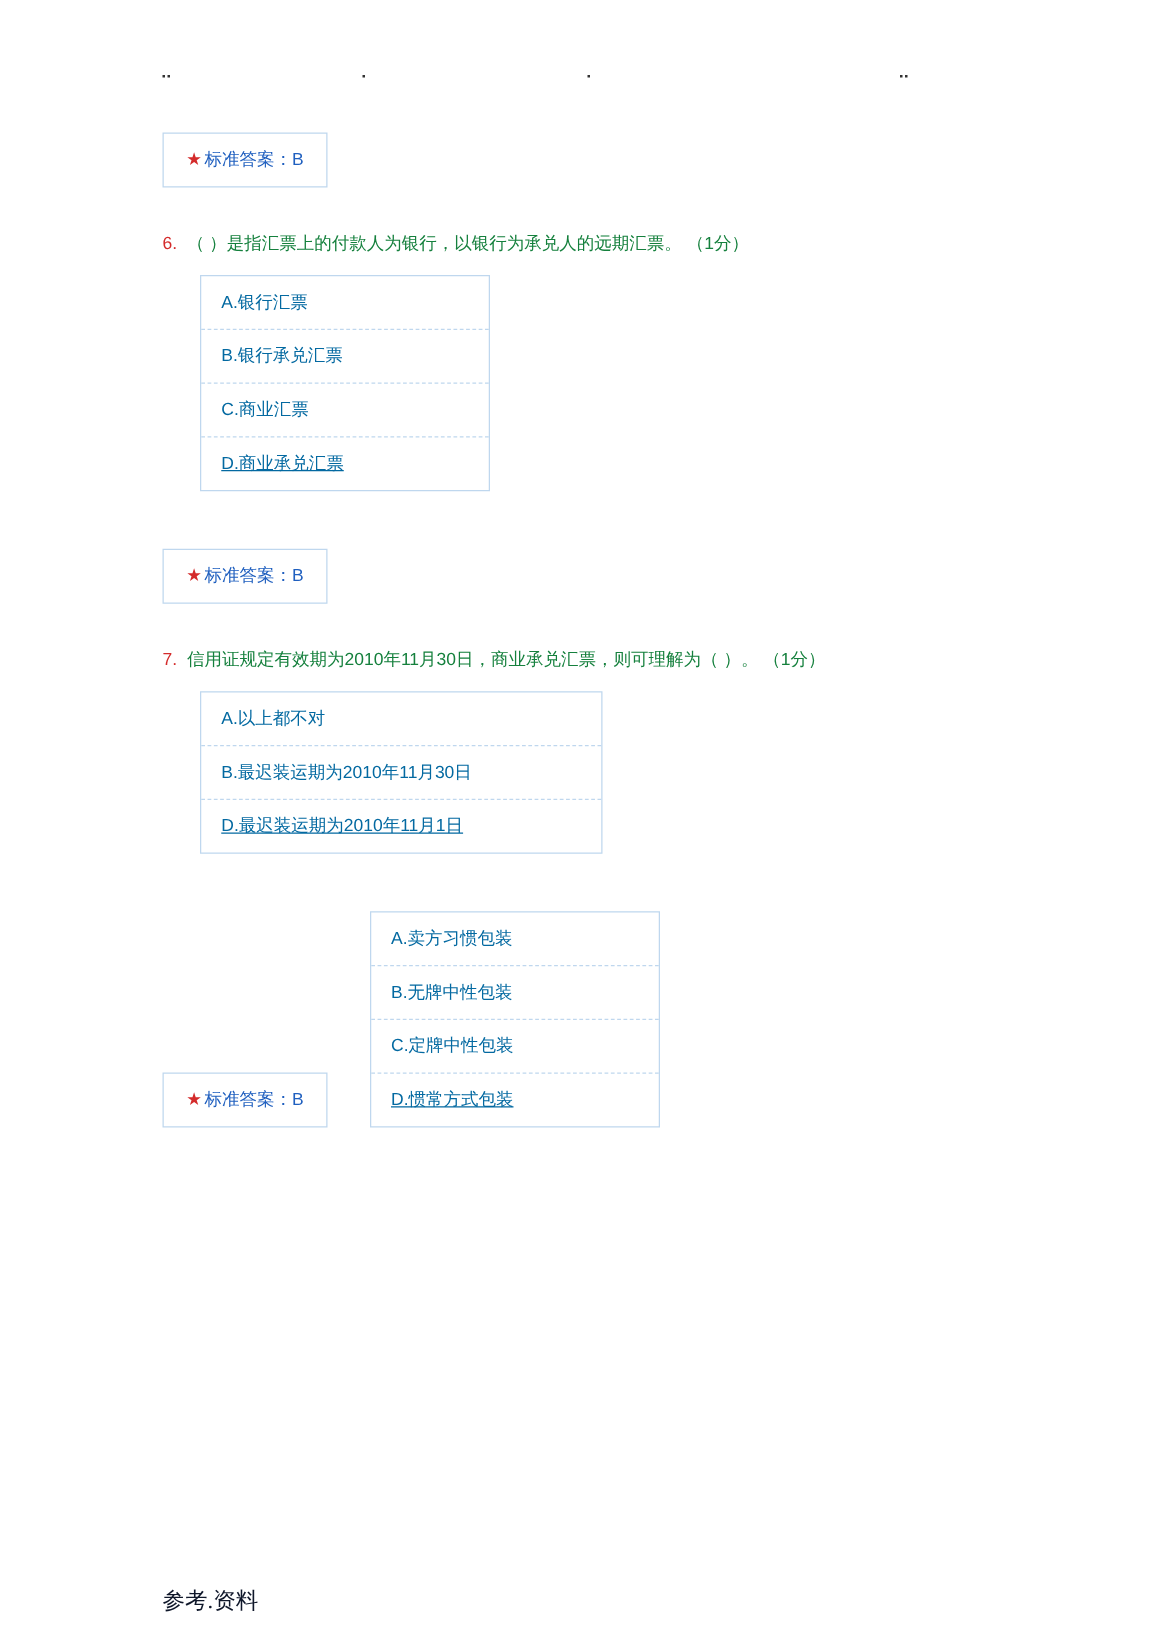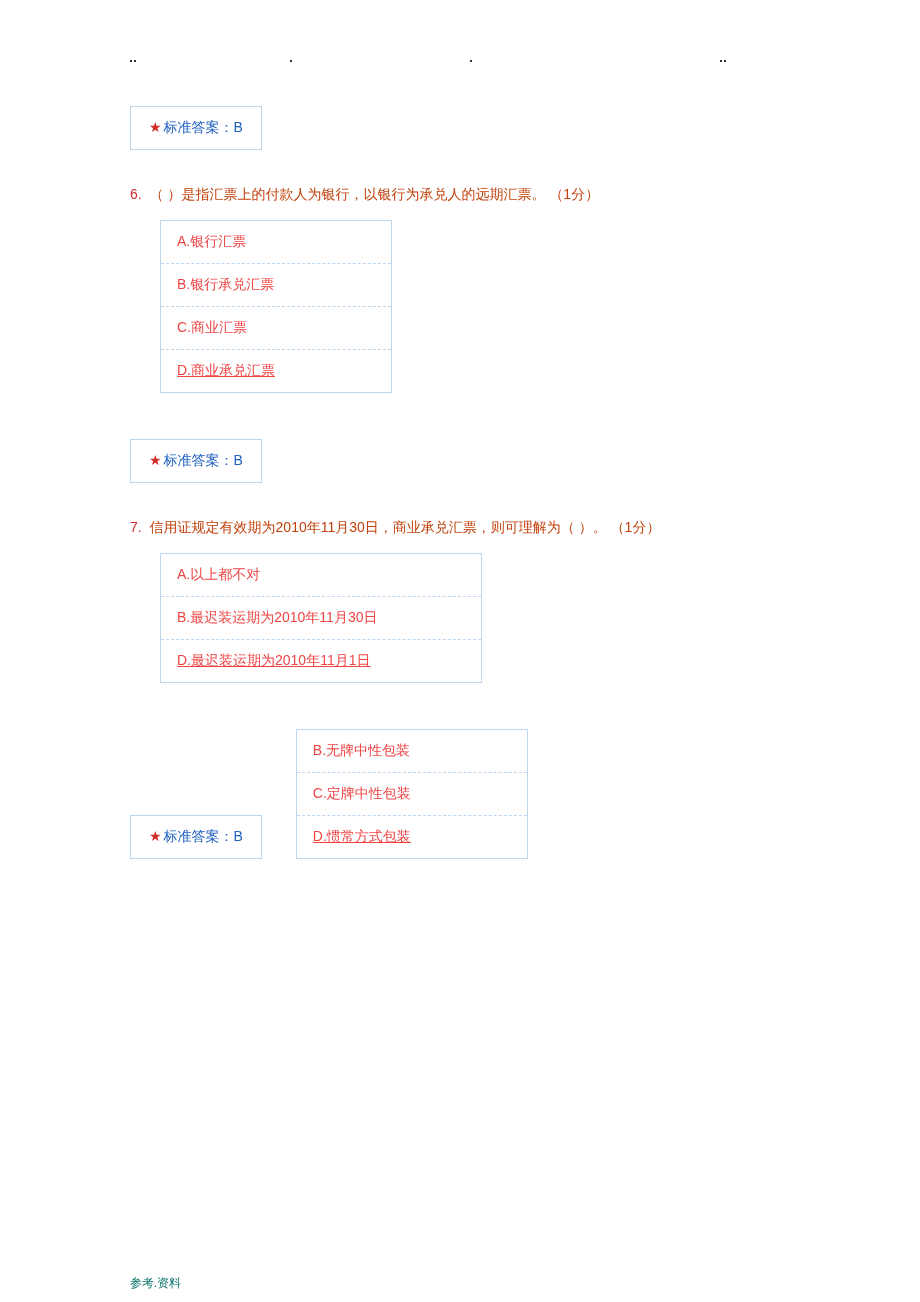--- a/index.html
+++ b/index.html
@@ -44,46 +44,46 @@
   .question {
     margin-top: 36px;
     margin-bottom: 16px;
   }
   .qnum {
     color: #d42b2b;
     font-weight: normal;
     margin-right: 4px;
   }
   .qtext {
-    color: #c2410c;
+    color: #15803d;
   }
   .options-box {
     border: 1px solid #bfd7ee;
     margin-left: 30px;
     font-size: 14px;
-    color: #ef4444;
+    color: #0369a1;
     display: inline-block;
   }
   .option {
     border-bottom: 1px dashed #bfd7ee;
     padding: 12px 16px;
   }
   .option:last-child {
     border-bottom: none;
     text-decoration: underline;
   }
   .spacer {
     height: 46px;
   }
   .footer {
     position: absolute;
     bottom: 70px;
     left: 130px;
-    font-size: 12px;
-    color: #0f766e;
+    font-size: 18px;
+    color: #0f172a;
     font-family: "SimSun", serif;
   }
 </style>
 </head>
 <body>
 
 <div class="page">
 
   <div class="header-dots">
     <div class="dot" style="left:130px"></div>
@@ -127,20 +127,21 @@
     <div class="option">D.最迟装运期为2010年11月1日</div>
   </div>
 
   <div class="spacer"></div>
 
   <div class="answer-box">
     <span class="star">★</span><span>标准答案：</span><span>B</span>
   </div>
 
   <div class="options-box" style="width:230px">
+    <div class="option">A.卖方习惯包装</div>
     <div class="option">B.无牌中性包装</div>
     <div class="option">C.定牌中性包装</div>
     <div class="option">D.惯常方式包装</div>
   </div>
 
   <div class="footer">参考.资料</div>
 
 </div>
 
 </body></html>

